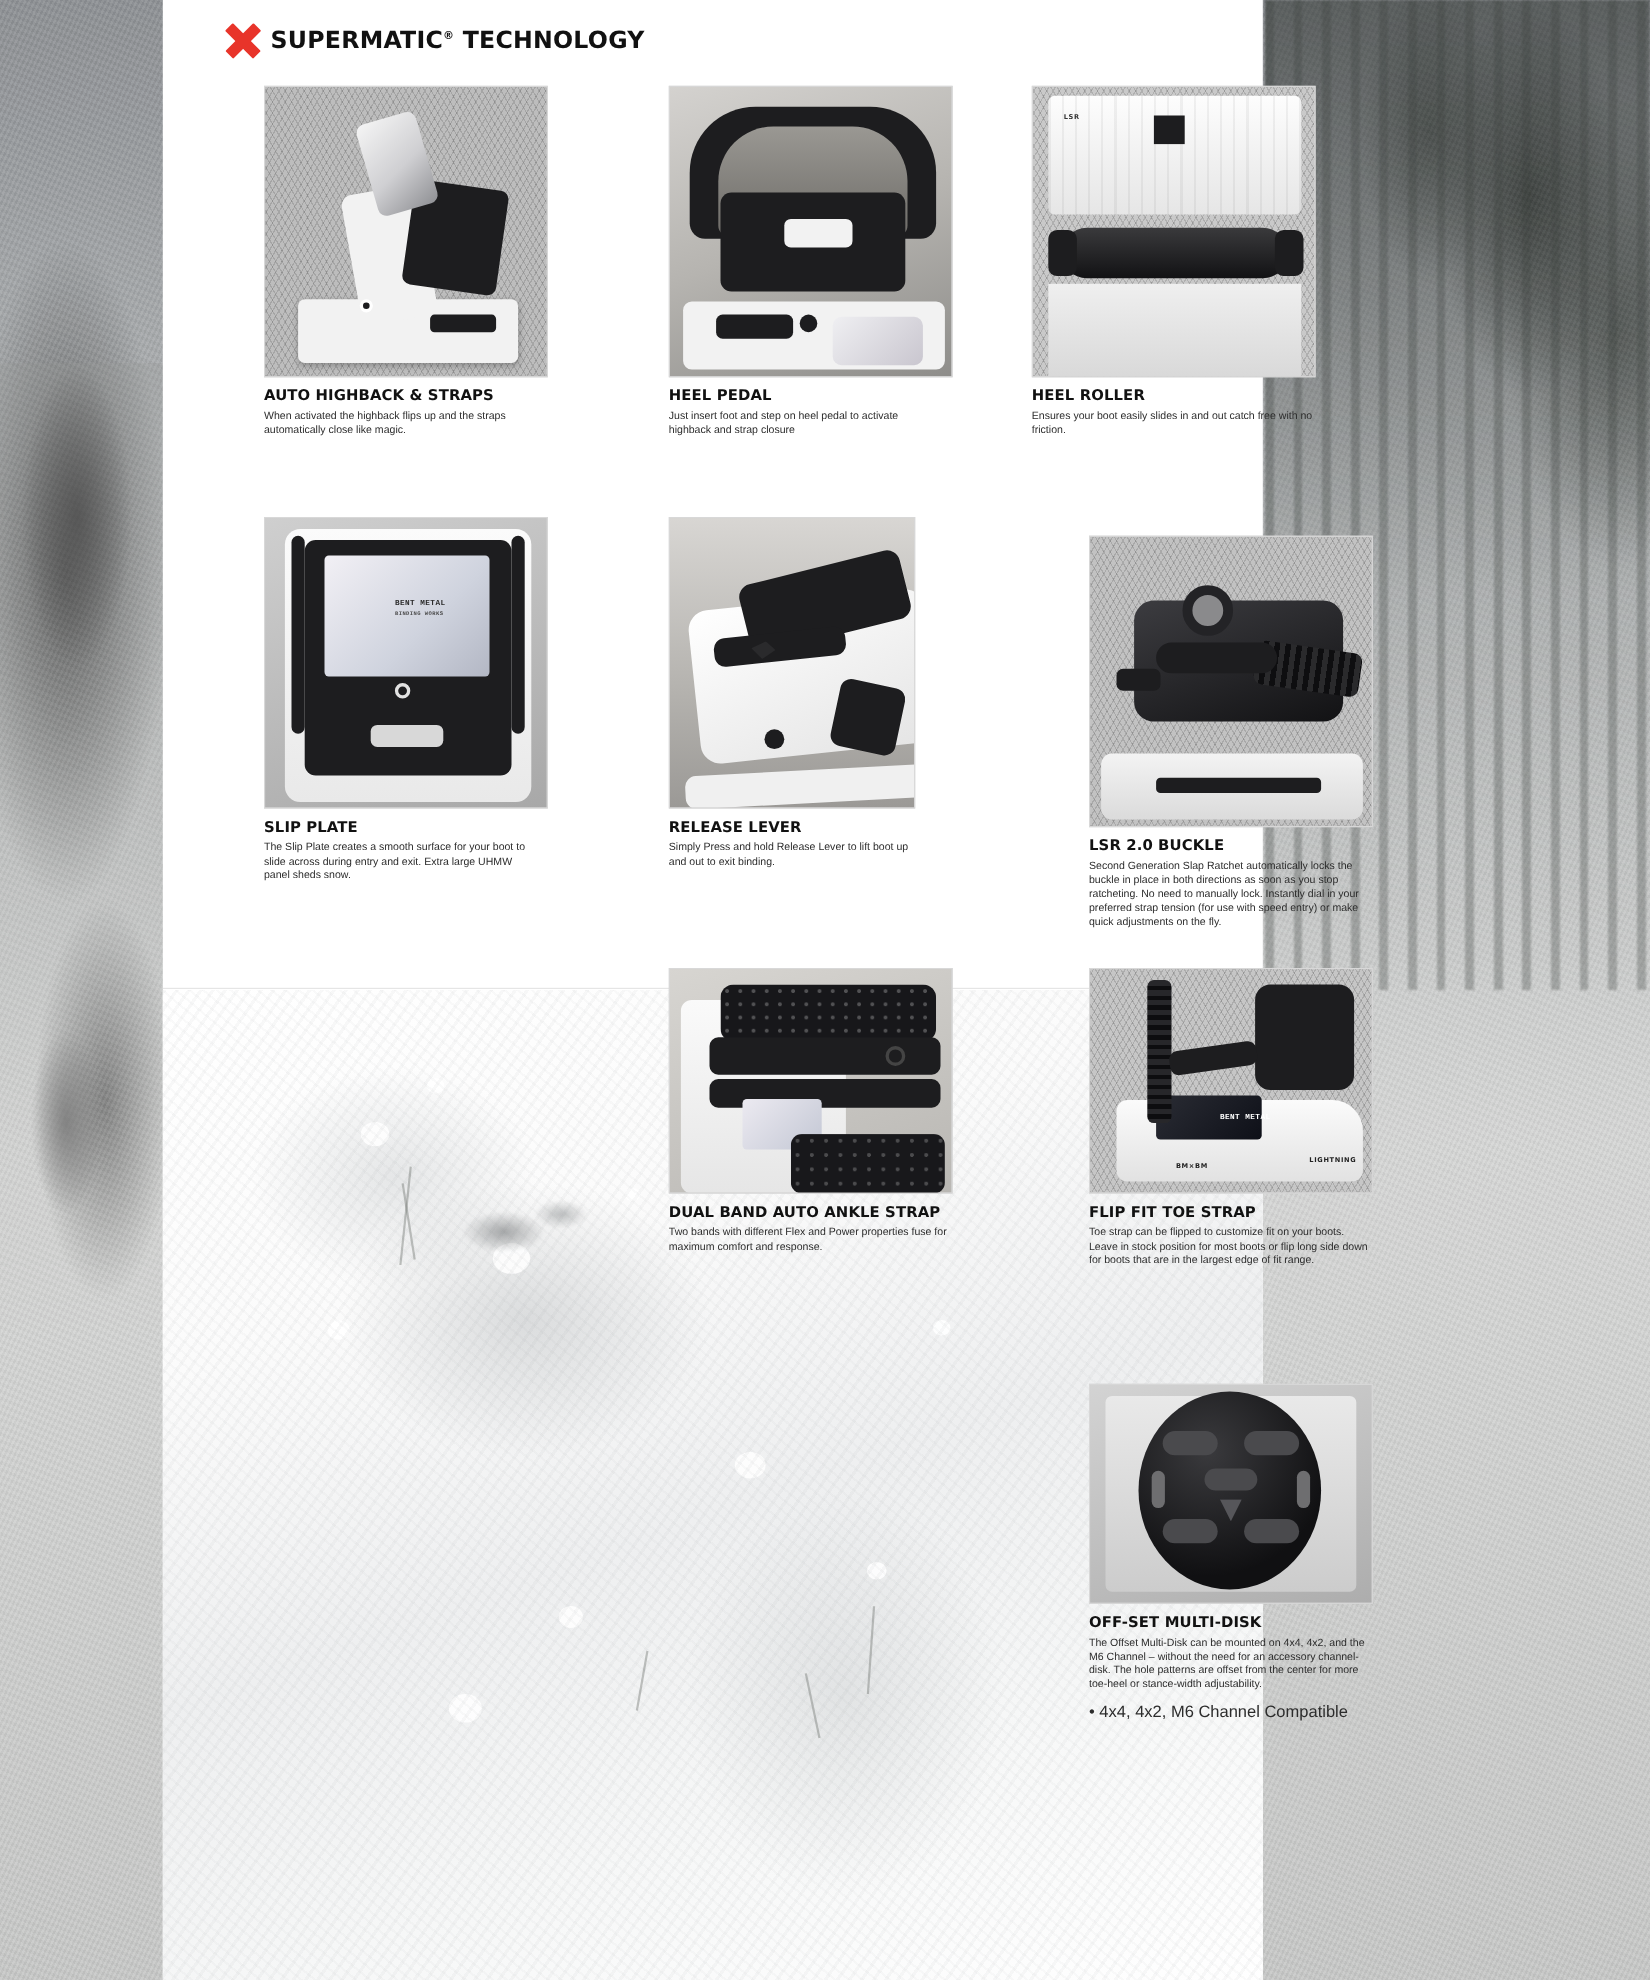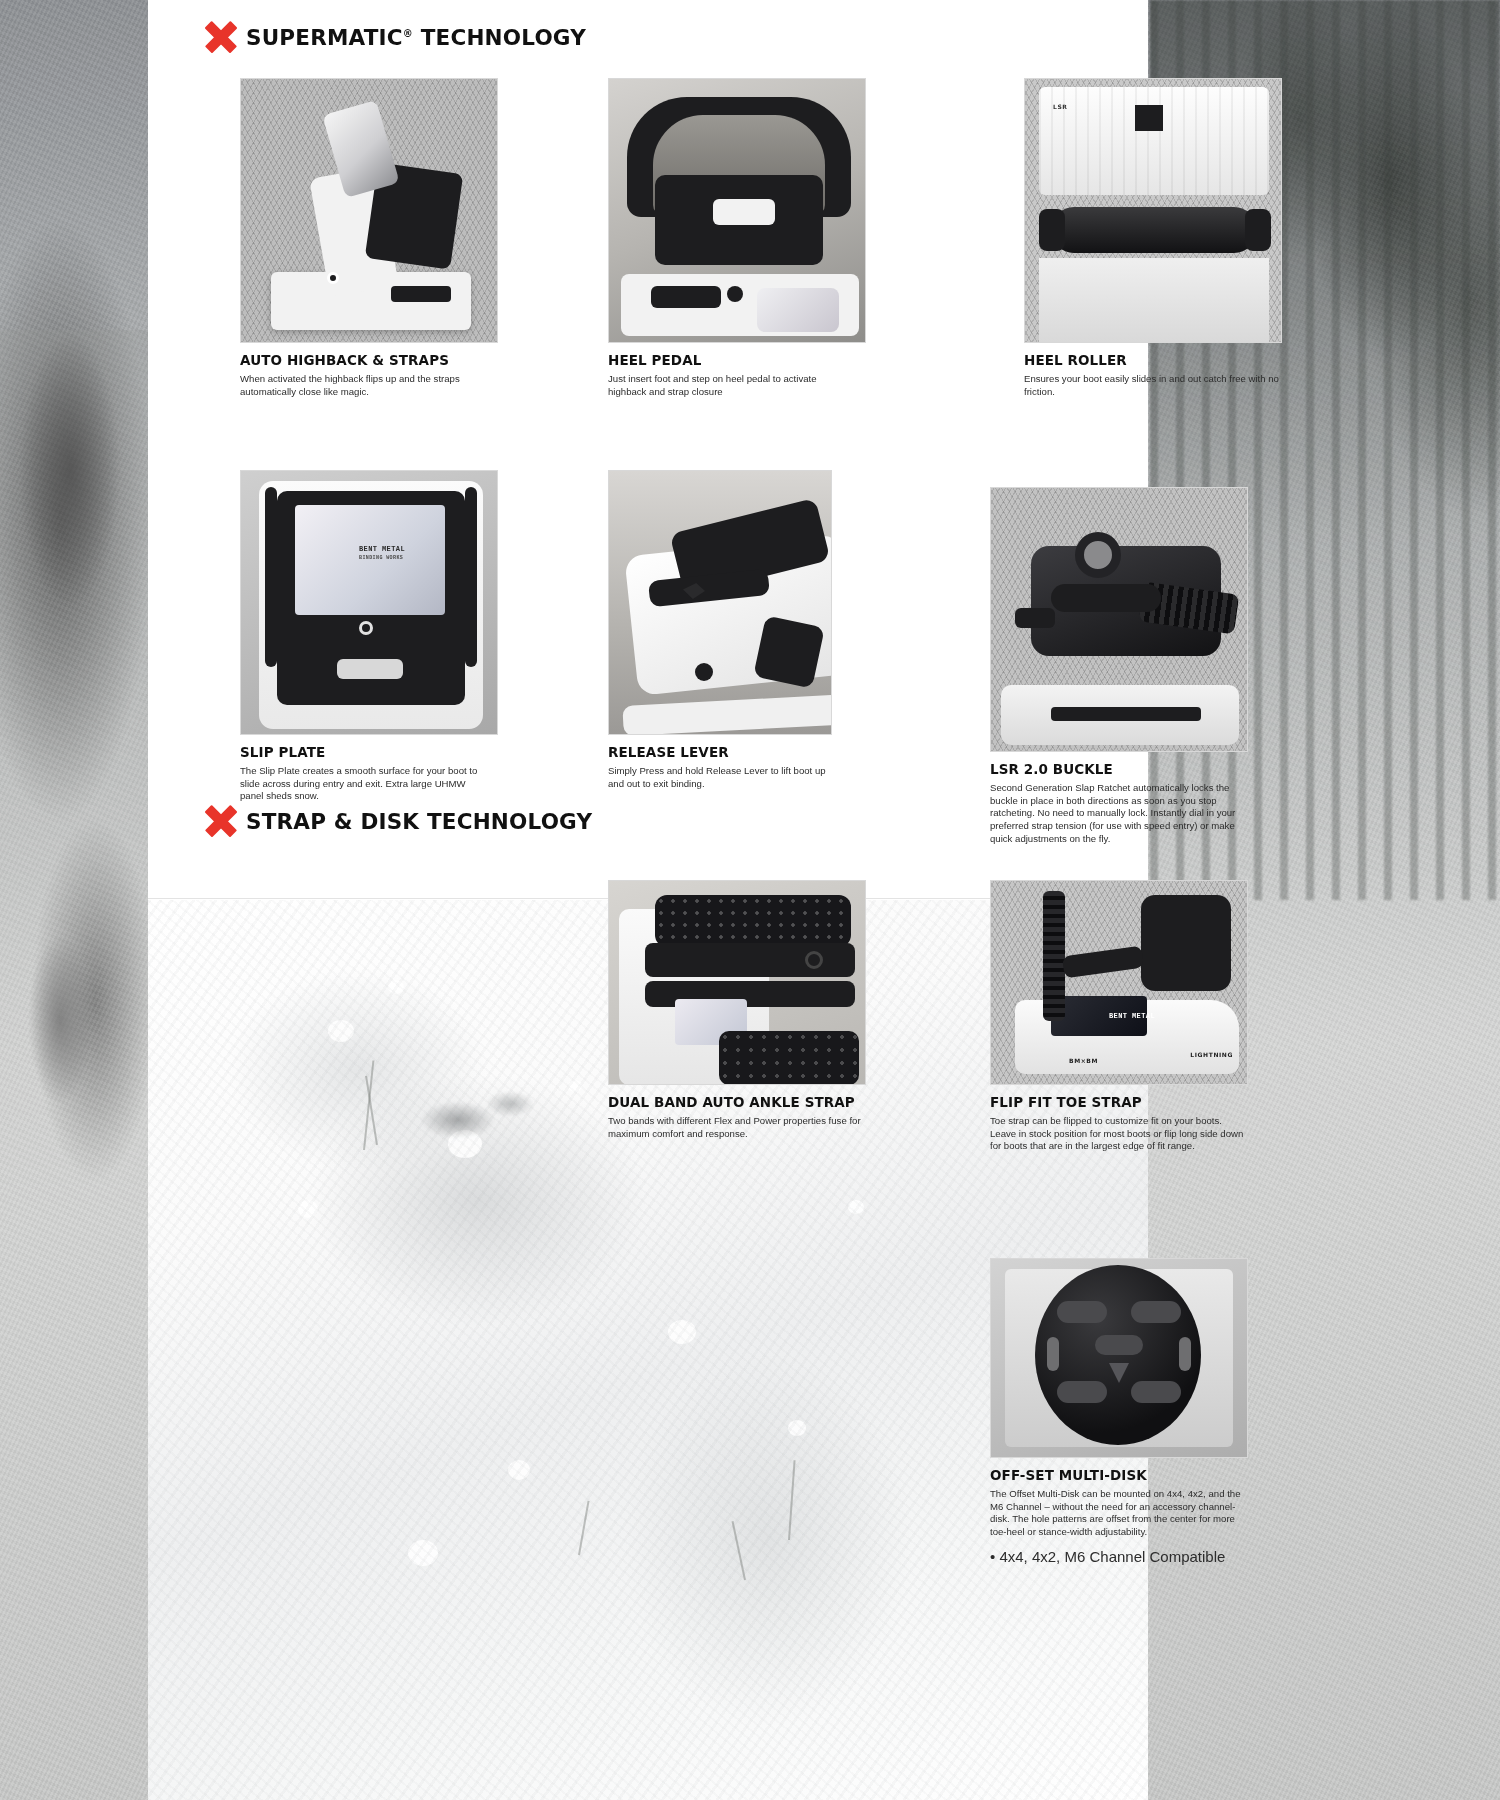--- a/index.html
+++ b/index.html
@@ -273,21 +273,21 @@
         <div class="panel-white" style="left:12px;bottom:6px;width:238px;height:62px;border-radius:8px;"></div>
         <div class="panel-dark" style="left:42px;bottom:34px;width:70px;height:22px;border-radius:6px;"></div>
         <div class="panel-dark rnd" style="left:118px;bottom:40px;width:16px;height:16px;"></div>
         <div style="position:absolute;left:148px;bottom:10px;width:82px;height:44px;border-radius:8px;background:linear-gradient(135deg,#efeff2,#c9c6cf);"></div>
       </div>
     </div>
     <div class="card-title">HEEL PEDAL</div>
     <p class="card-desc" style="max-width:245px;">Just insert foot and step on heel pedal to activate highback and strap closure</p>
   </div>
 
-  <div class="card" style="left:1024px;top:78px;width:258px;">
+  <div class="card" style="left:938px;top:78px;width:258px;">
     <div class="thumb" style="height:265px;">
       <div class="ph">
         <div class="mesh" style="background-color:#c9c9c9;"></div>
         <div class="panel-white" style="left:14px;top:8px;width:230px;height:108px;border-radius:6px;background:linear-gradient(180deg,#fdfdfd,#e6e6e6);"></div>
         <div style="position:absolute;left:14px;top:8px;width:230px;height:108px;background:repeating-linear-gradient(90deg, rgba(0,0,0,.05) 0 2px, rgba(0,0,0,0) 2px 12px);"></div>
         <div class="panel-dark" style="left:110px;top:26px;width:28px;height:26px;"></div>
         <div class="tiny-label" style="left:28px;top:24px;">LSR</div>
         <div class="panel-dark" style="left:26px;top:128px;width:206px;height:46px;border-radius:24px;background:linear-gradient(180deg,#3a3a3c,#121214);"></div>
         <div class="panel-dark" style="left:14px;top:130px;width:26px;height:42px;border-radius:8px;"></div>
         <div class="panel-dark" style="left:220px;top:130px;width:26px;height:42px;border-radius:8px;"></div>
@@ -345,24 +345,20 @@
         <div class="panel-dark rnd" style="left:84px;top:44px;width:46px;height:46px;border:9px solid #232326;background:#8a8a8c;"></div>
         <div class="panel-dark" style="left:24px;top:120px;width:40px;height:20px;border-radius:6px;"></div>
         <div class="panel-white" style="left:10px;bottom:6px;width:238px;height:60px;border-radius:10px;background:linear-gradient(180deg,#f3f3f3,#dbdbdb);"></div>
         <div class="panel-dark" style="left:60px;bottom:30px;width:150px;height:14px;border-radius:4px;"></div>
       </div>
     </div>
     <div class="card-title">LSR 2.0 BUCKLE</div>
     <p class="card-desc" style="max-width:282px;">Second Generation Slap Ratchet automatically locks the buckle in place in both directions as soon as you stop ratcheting. No need to manually lock. Instantly dial in your preferred strap tension (for use with speed entry) or make quick adjustments on the fly.</p>
   </div>
 
-  <div class="section-head" style="left:206px;top:806px;">
-    <span class="x-logo"></span>
-    <div class="section-title">STRAP &amp; DISK TECHNOLOGY</div>
-  </div>
 
   <div class="card" style="left:608px;top:880px;width:258px;">
     <div class="thumb" style="height:205px;">
       <div class="ph">
         <div style="position:absolute;inset:0;background:linear-gradient(160deg,#d7d5d1,#b9b7b3);"></div>
         <div class="panel-white" style="left:10px;top:28px;width:150px;height:176px;border-radius:10px;background:linear-gradient(180deg,#fafafa,#e6e6e6);"></div>
         <div class="panel-dark" style="left:46px;top:14px;width:196px;height:52px;border-radius:12px;background:
             radial-gradient(circle at 6px 6px, rgba(255,255,255,.25) 1.5px, rgba(0,0,0,0) 2px) 0 0/12px 12px, #17171a;"></div>
         <div class="panel-dark" style="left:36px;top:62px;width:210px;height:34px;border-radius:8px;"></div>
         <div class="panel-dark" style="left:36px;top:100px;width:210px;height:26px;border-radius:8px;"></div>

